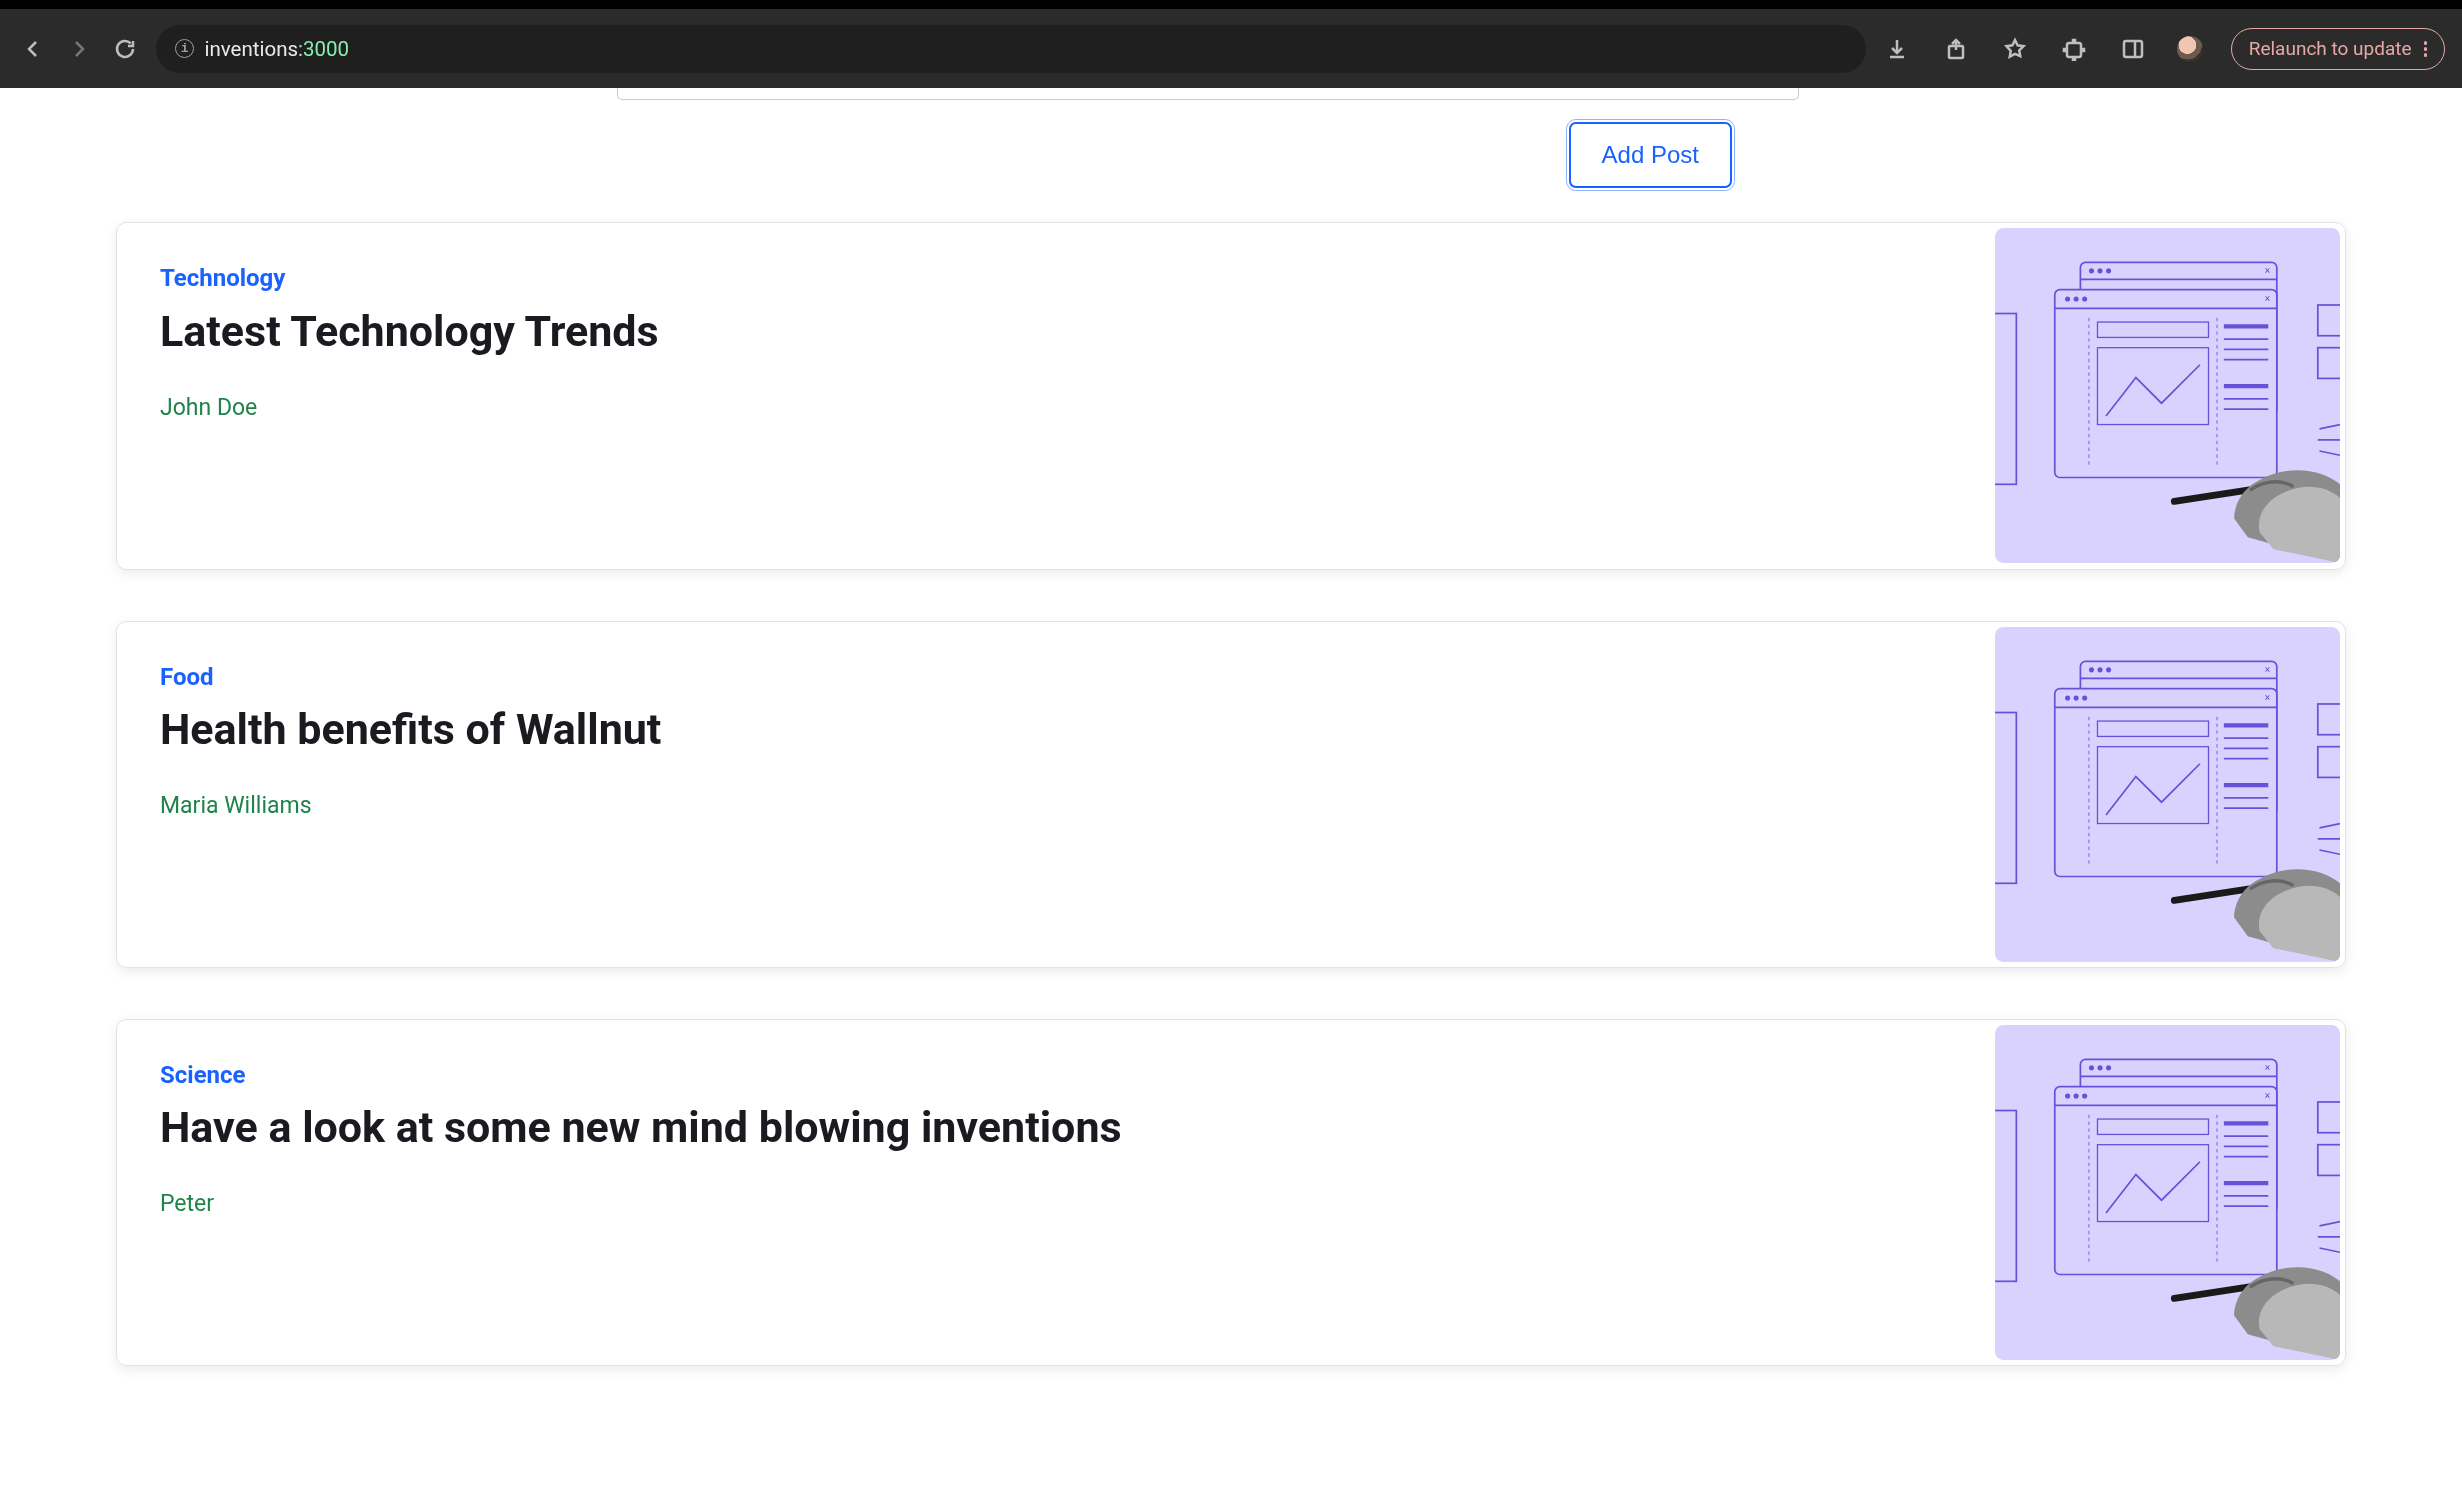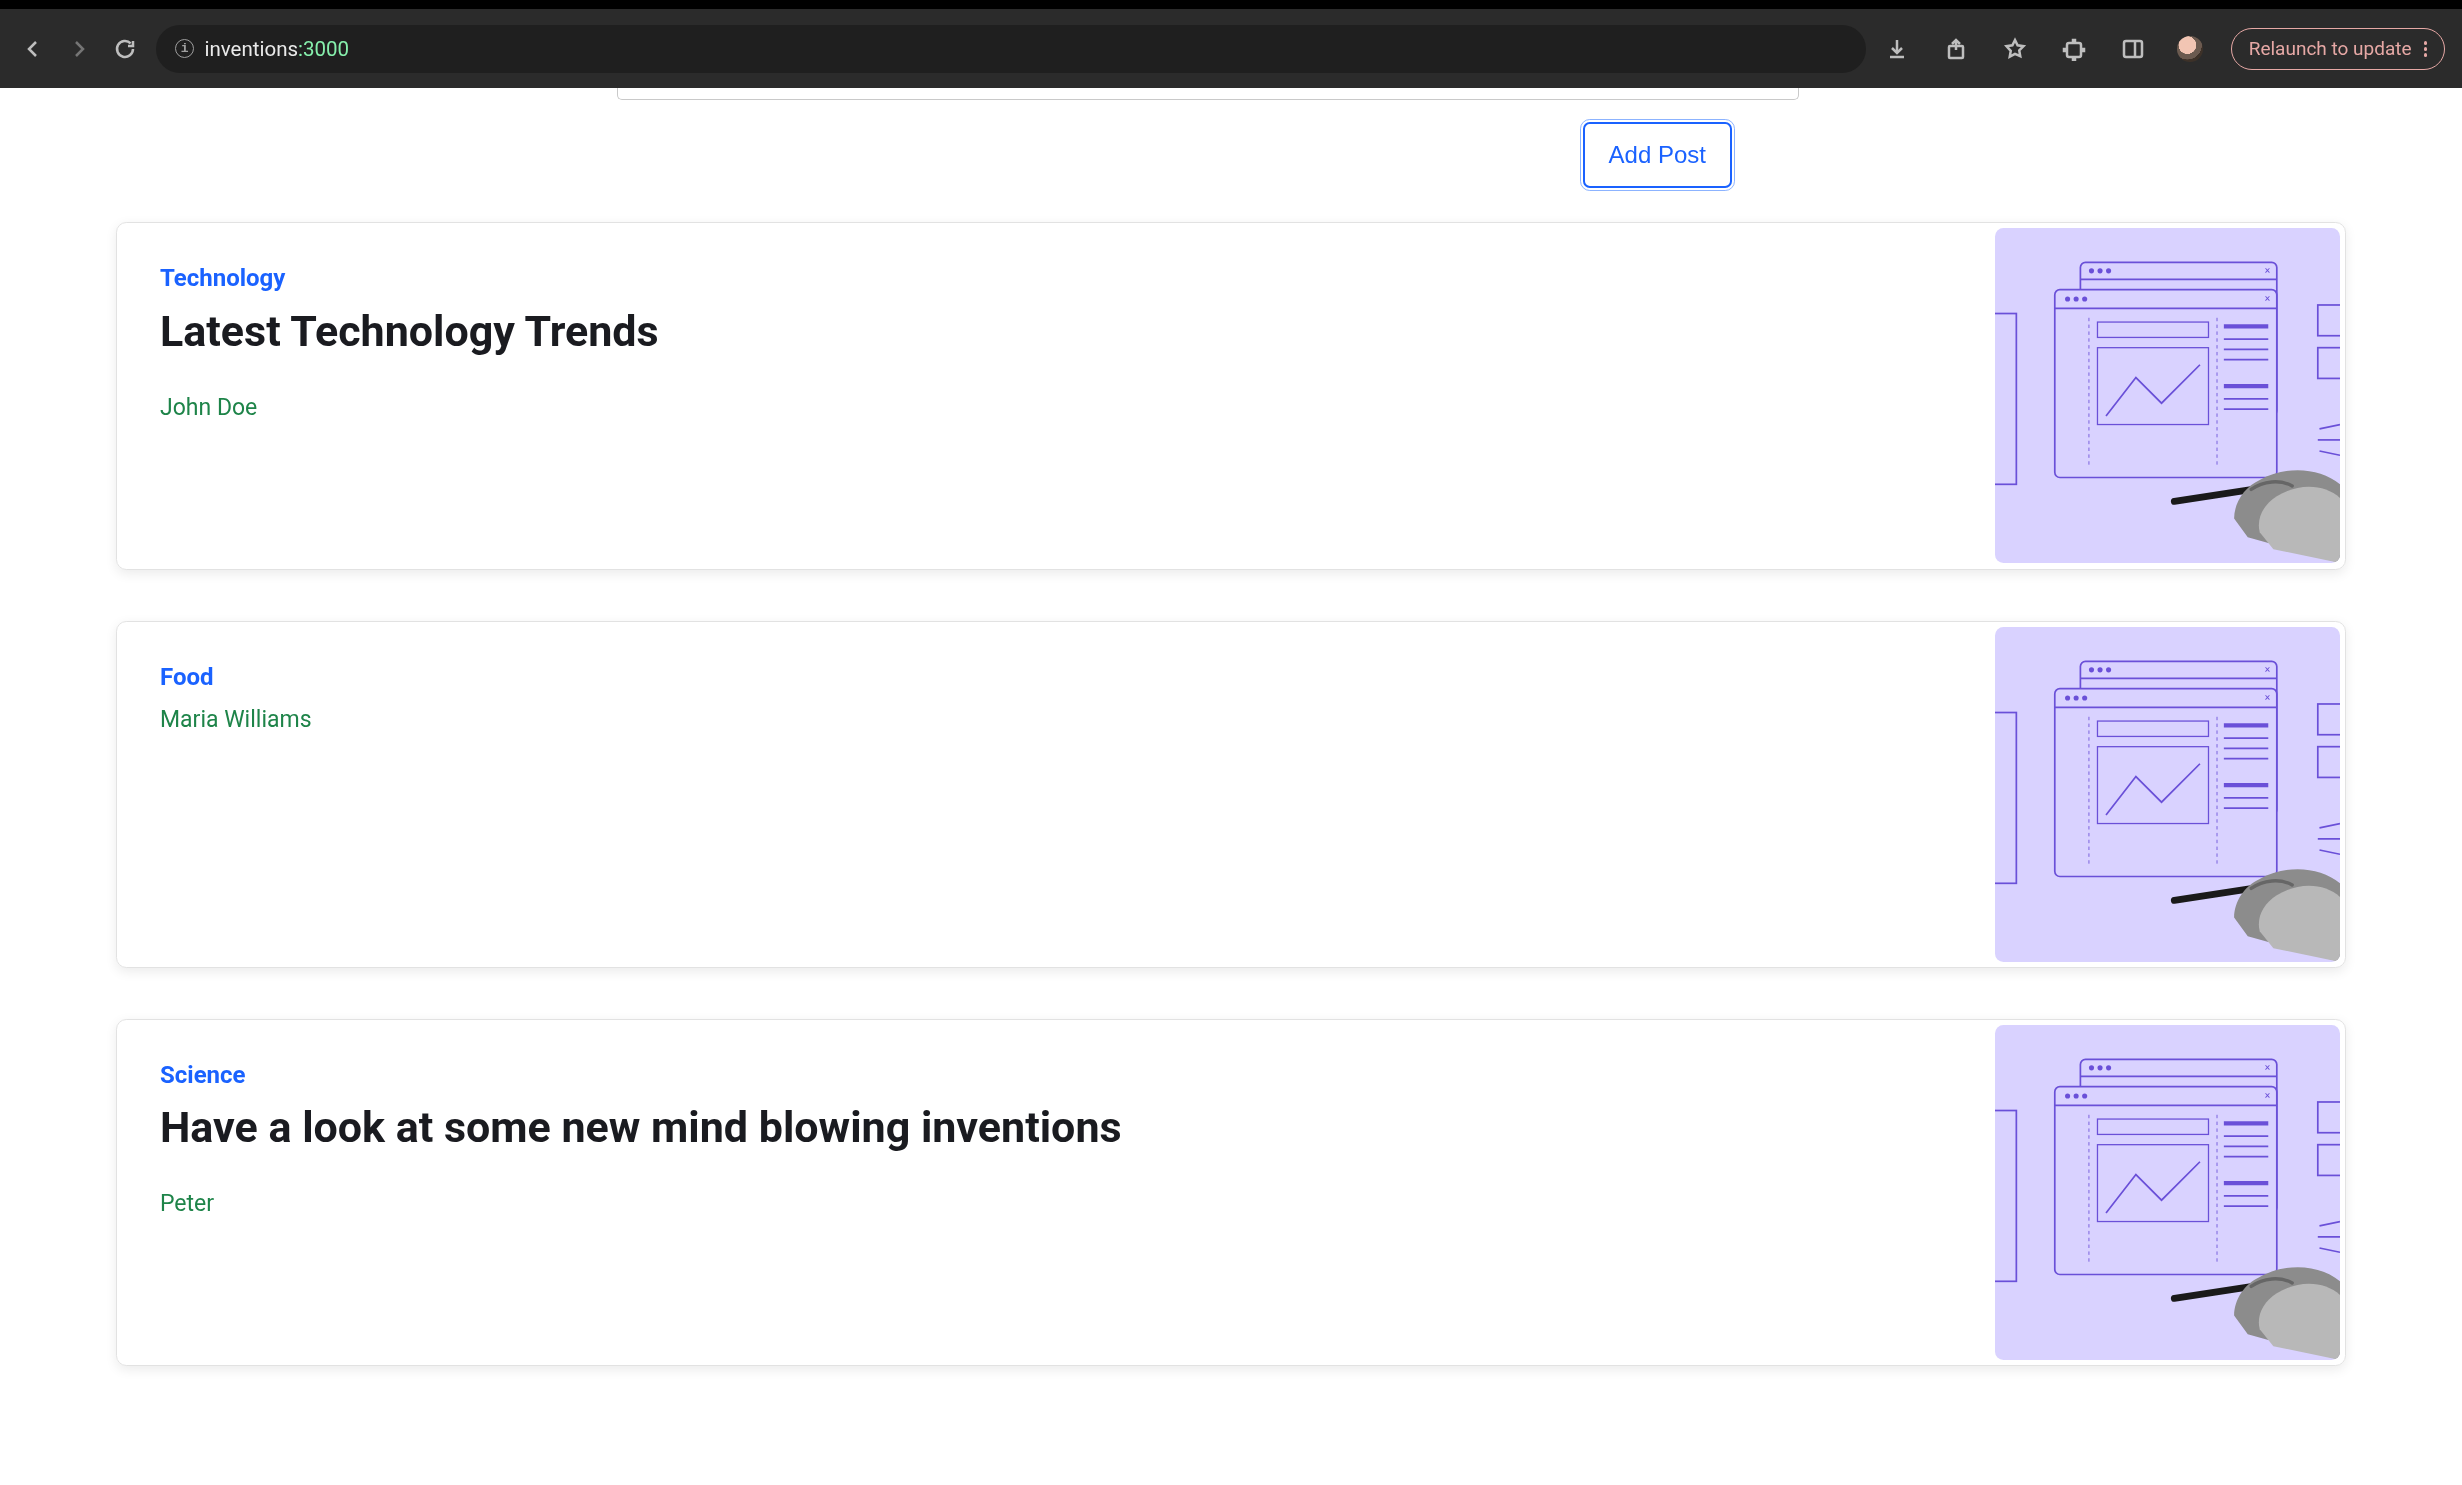--- a/index.html
+++ b/index.html
@@ -124,21 +124,21 @@
     margin-bottom: 34px;
   }
   .add-post-btn {
     border: 2.1px solid var(--blue-border);
     outline: 1.7px solid #8cb3ff;
     outline-offset: 2.6px;
     color: var(--blue);
     background: #fff;
     font-size: 24px;
     font-weight: 500;
-    padding: 17px 24px;
+    padding: 17px 31px;
     border-radius: 6.8px;
     cursor: pointer;
   }
 
   .cards {
     display:flex;
     flex-direction:column;
     gap: 51px;
   }
   .card {
@@ -326,20 +326,21 @@
               <path d="M404 392 L404 316 C386 300 356 298 330 314 C314 324 306 340 310 356 L326 376 Z" fill="#b8b8b8"></path>
               <path d="M300 306 C314 296 334 294 348 302" stroke="#666" stroke-width="4" fill="none" stroke-linecap="round"></path>
             </g>
           </svg>
         </div>
       </div>
 
       <div class="card">
         <div class="card-body">
           <div class="category">Food</div>
+          <h2 class="title">Health benefits of Wallnut</h2>
           <div class="author">Maria Williams</div>
         </div>
         <div class="card-illus">
           <svg viewBox="0 0 404 392">
             <rect x="100" y="40" width="230" height="180" rx="6" fill="none" stroke="#6a50d8" stroke-width="2"></rect>
             <line x1="100" y1="60" x2="330" y2="60" stroke="#6a50d8" stroke-width="2"></line>
             <circle cx="113" cy="50" r="3" fill="#6a50d8"></circle>
               <circle cx="123" cy="50" r="3" fill="#6a50d8"></circle>
               <circle cx="133" cy="50" r="3" fill="#6a50d8"></circle>
             <text x="316" y="54" font-size="12" fill="#6a50d8">×</text>

